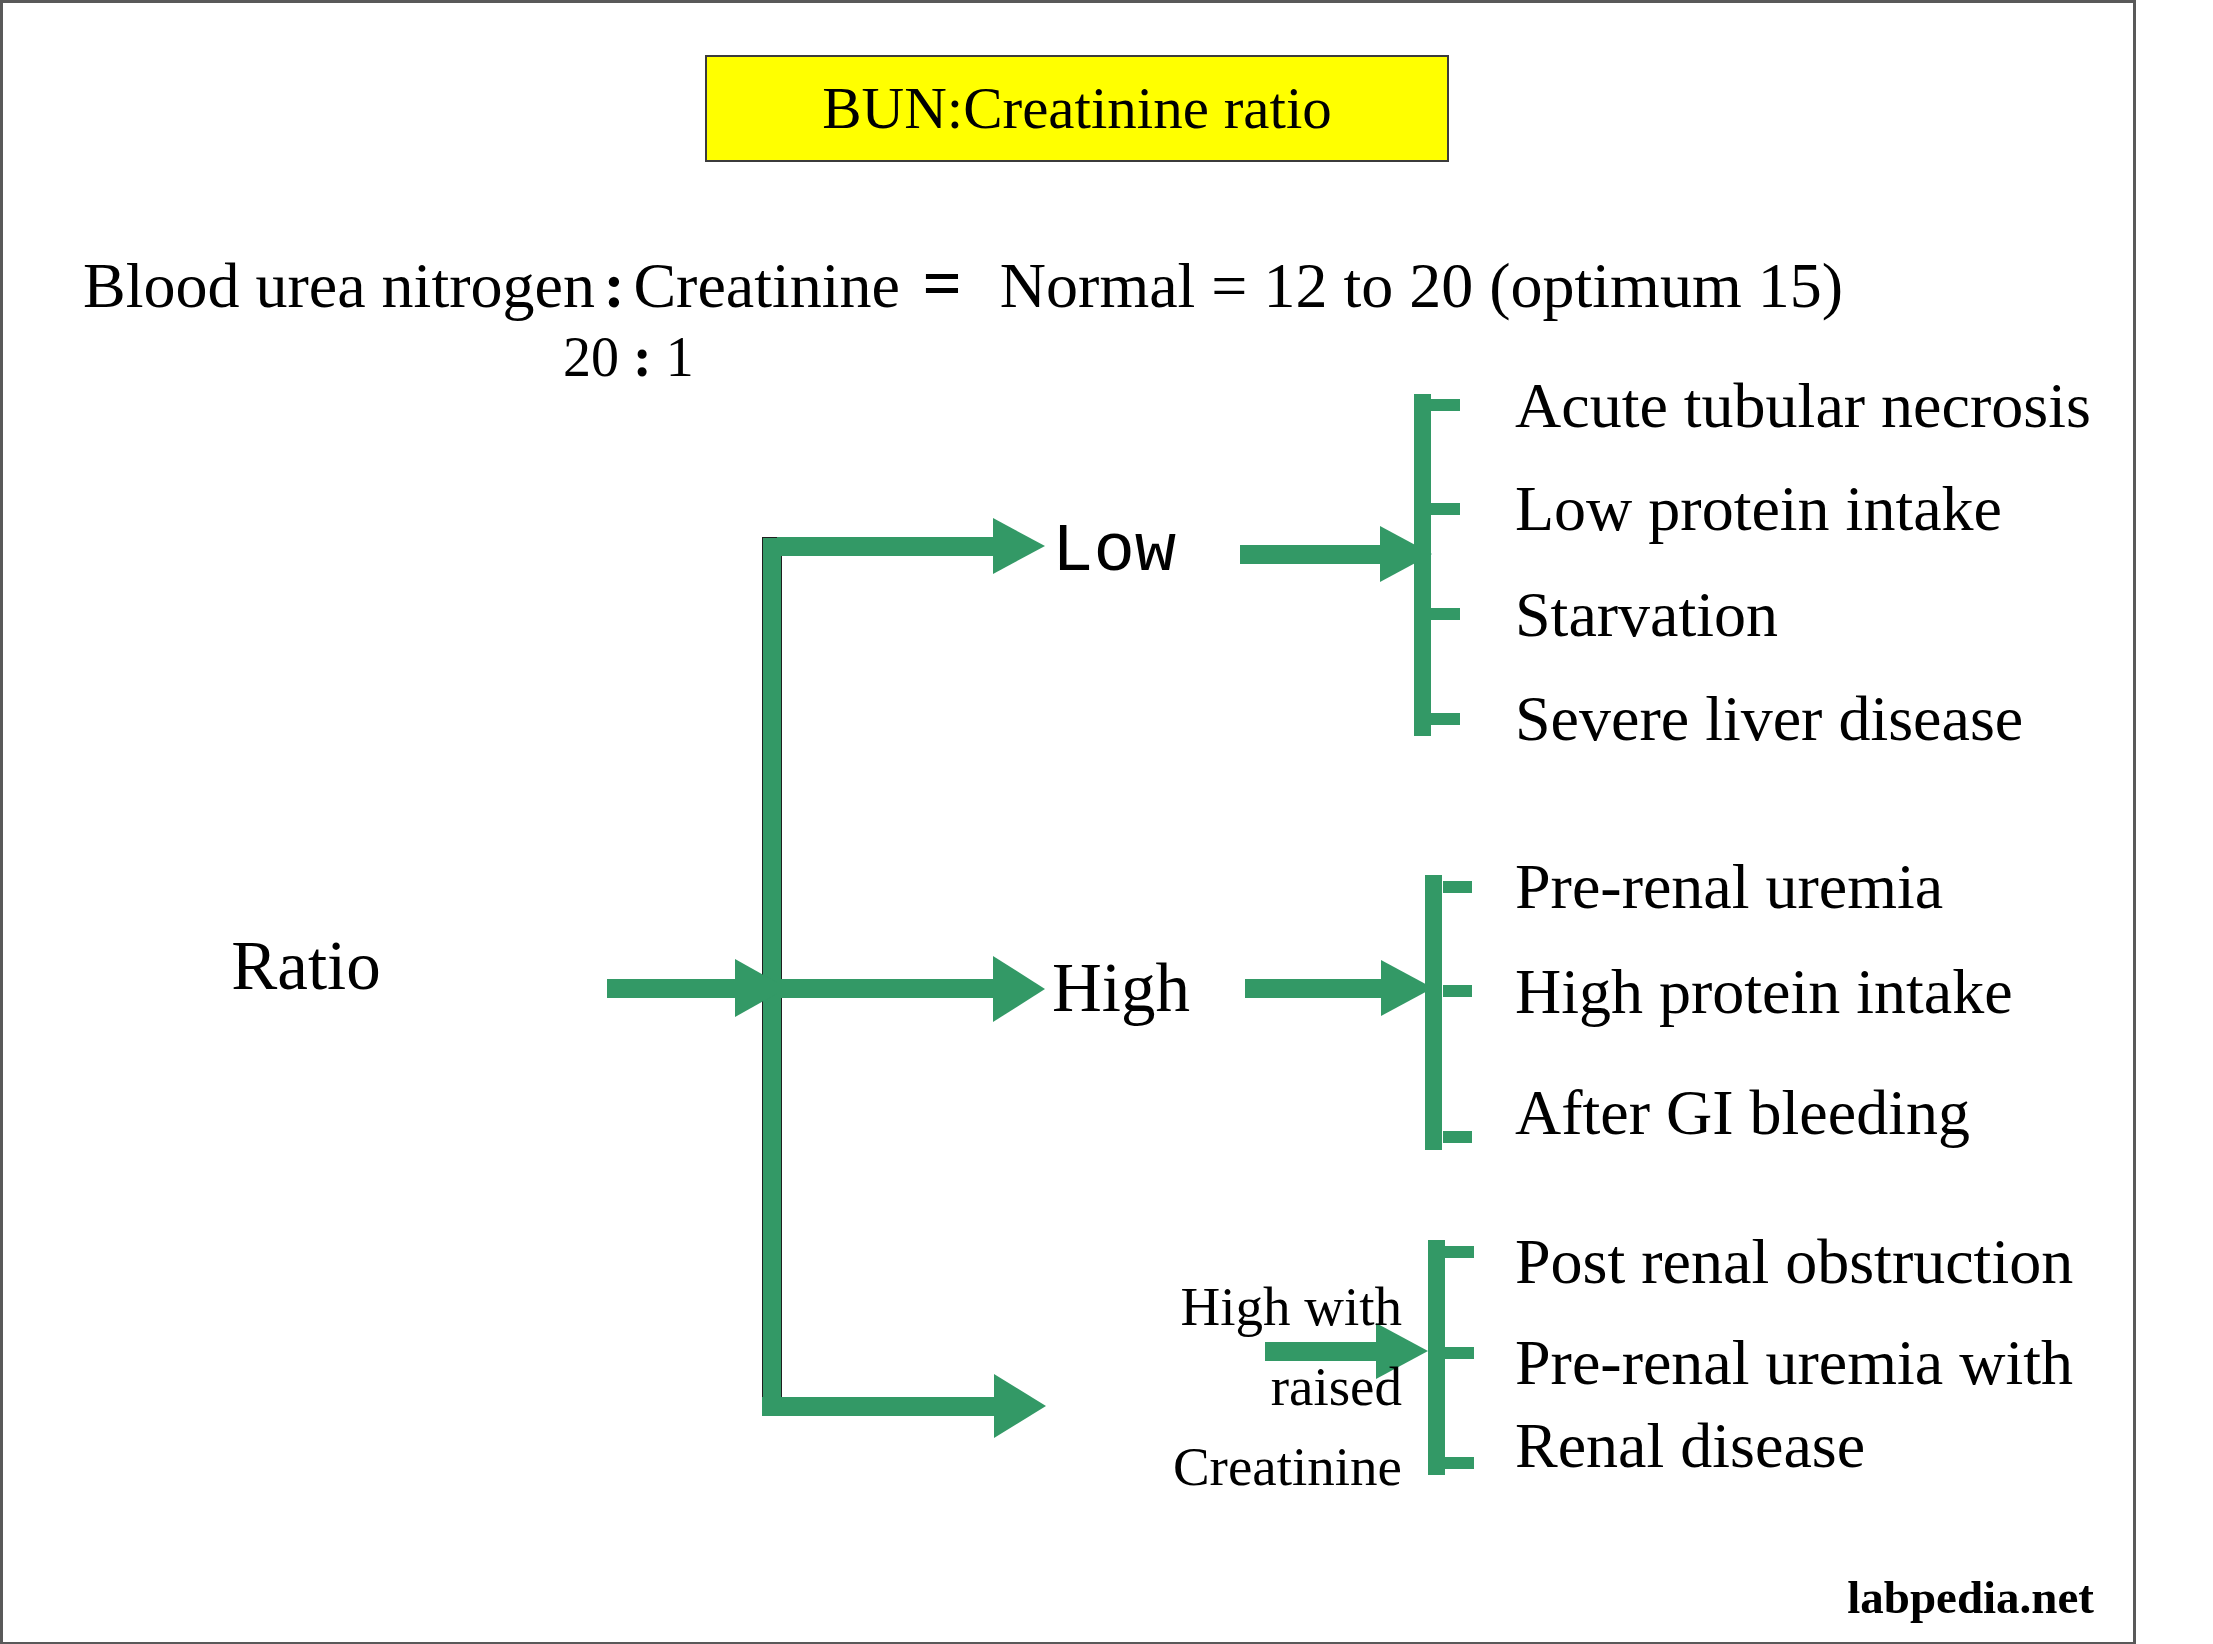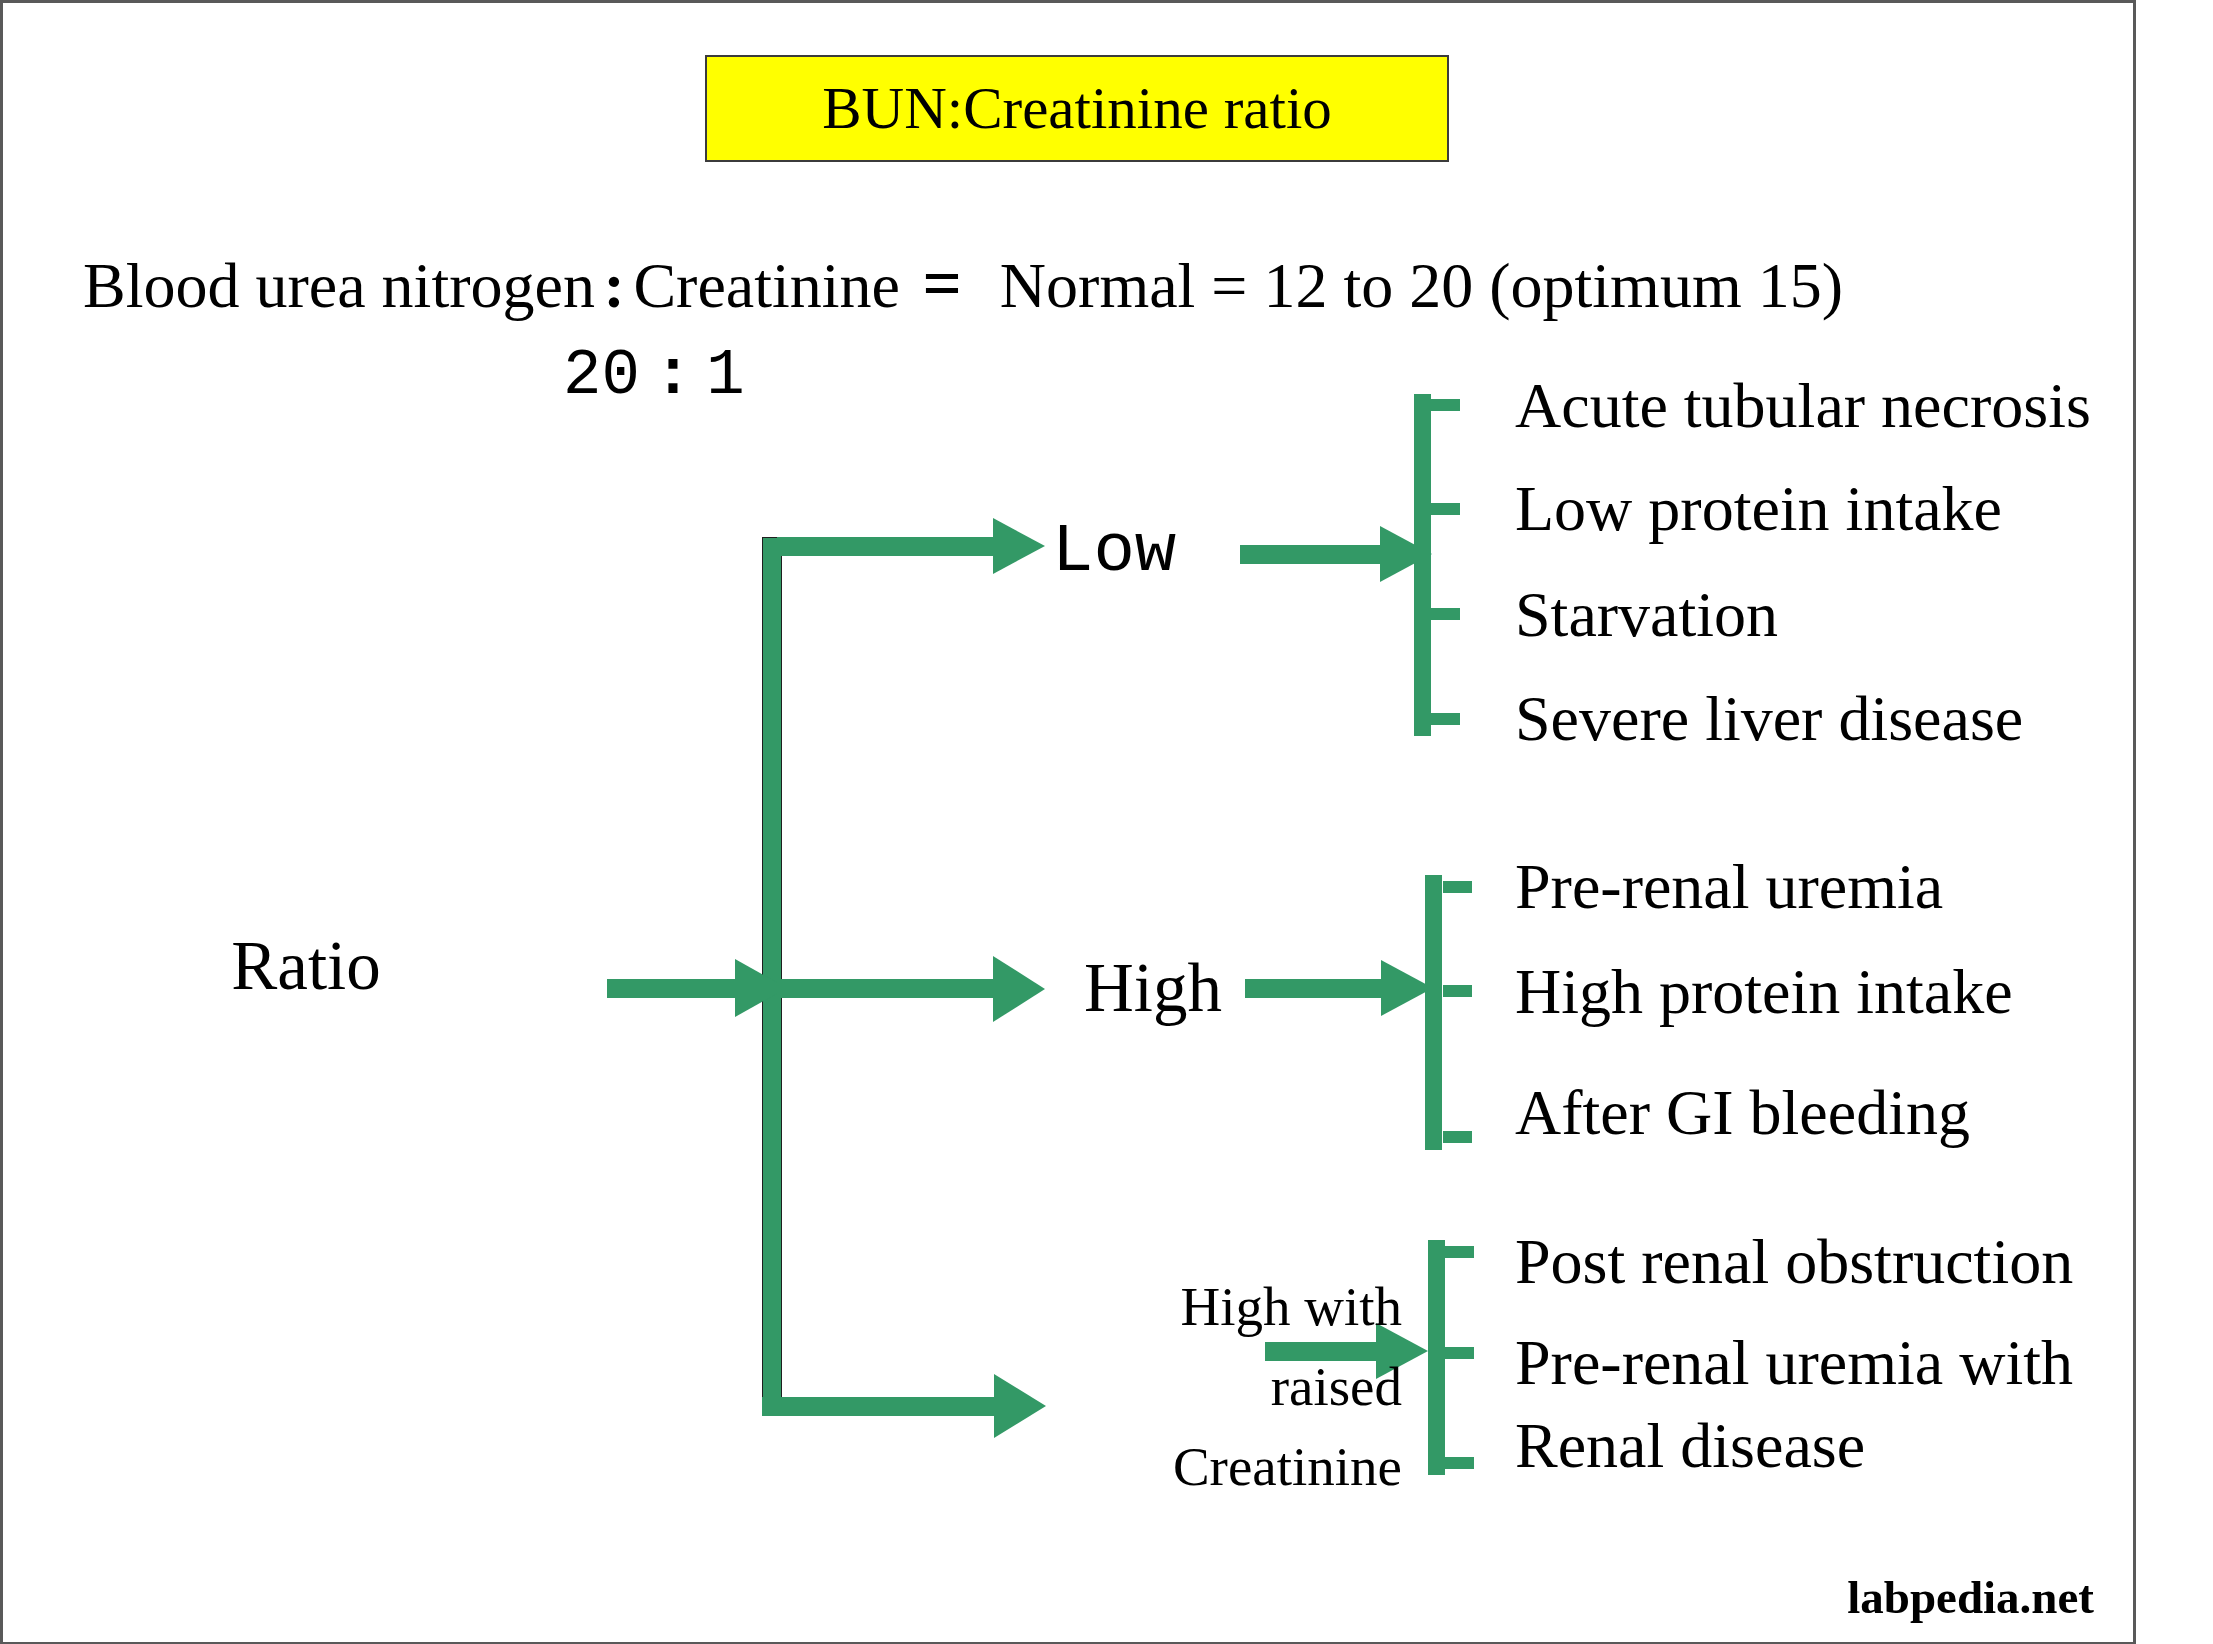--- a/index.html
+++ b/index.html
@@ -19,21 +19,21 @@
     background:#ffff00;border:2.6px solid #3b3b3b;box-sizing:border-box;
     display:flex;align-items:center;justify-content:center;
     font-size:59px;
   }
   
   .formula{position:absolute;left:80px;top:242px;font-size:64px;white-space:nowrap;text-align:right;}
   .bold-mark{font-weight:900;}
   .formula .colon{margin:0 8.6px;}
   .formula .eq{margin:0 22.5px;font-size:69px;}
   .formula .normal{margin-left:15.6px;}
-  .ratio-line{position:absolute;left:560px;top:337px;font-size:64px;white-space:nowrap;font-family:Liberation Mono, monospace;}
+  .ratio-line{position:absolute;left:560px;top:322px;font-size:56px;white-space:nowrap;}
   .ratio-line .colon{margin:0 14px;}
   
   .root-label{
     position:absolute;left:35px;top:918px;width:536px;
     font-size:69px;line-height:90px;text-align:center;
   }
   .trunk{
     position:absolute;left:759px;top:534px;width:20px;height:879px;
     background:#339966;border:0.9px solid #1f1f1f;box-sizing:border-box;
   }
@@ -88,21 +88,21 @@
   <div class="shaft" style="left:1242px;top:976px;width:138px;"></div>
   <div class="head" style="left:1378px;top:957px;border-top-width:28px;border-bottom-width:28px;"></div>
 
   <div class="shaft" style="left:759px;top:1394px;width:233px;"></div>
   <div class="head" style="left:991px;top:1371px;border-top-width:32px;border-bottom-width:32px;"></div>
 
   <div class="shaft" style="left:1262px;top:1339px;width:112px;"></div>
   <div class="head" style="left:1373px;top:1320px;border-top-width:28.5px;border-bottom-width:28.5px;"></div>
 
   <div class="branch-label" style="left:1049px;top:508px;font-family:Liberation Mono, monospace;">Low</div>
-  <div class="branch-label" style="left:1049px;top:944px;margin-left:32px;">High</div>
+  <div class="branch-label" style="left:1049px;top:944px;">High</div>
   <div class="branch-label-multi" style="left:1053px;top:1264px;width:346px;">
     <div>High with</div>
     <div>raised</div>
     <div>Creatinine</div>
   </div>
 
   <div class="bar" style="left:1411px;top:391px;height:342px;"></div>
   <div class="tick" style="left:1428px;top:396px;"></div>
   <div class="tick" style="left:1428px;top:500px;"></div>
   <div class="tick" style="left:1428px;top:605px;"></div>

